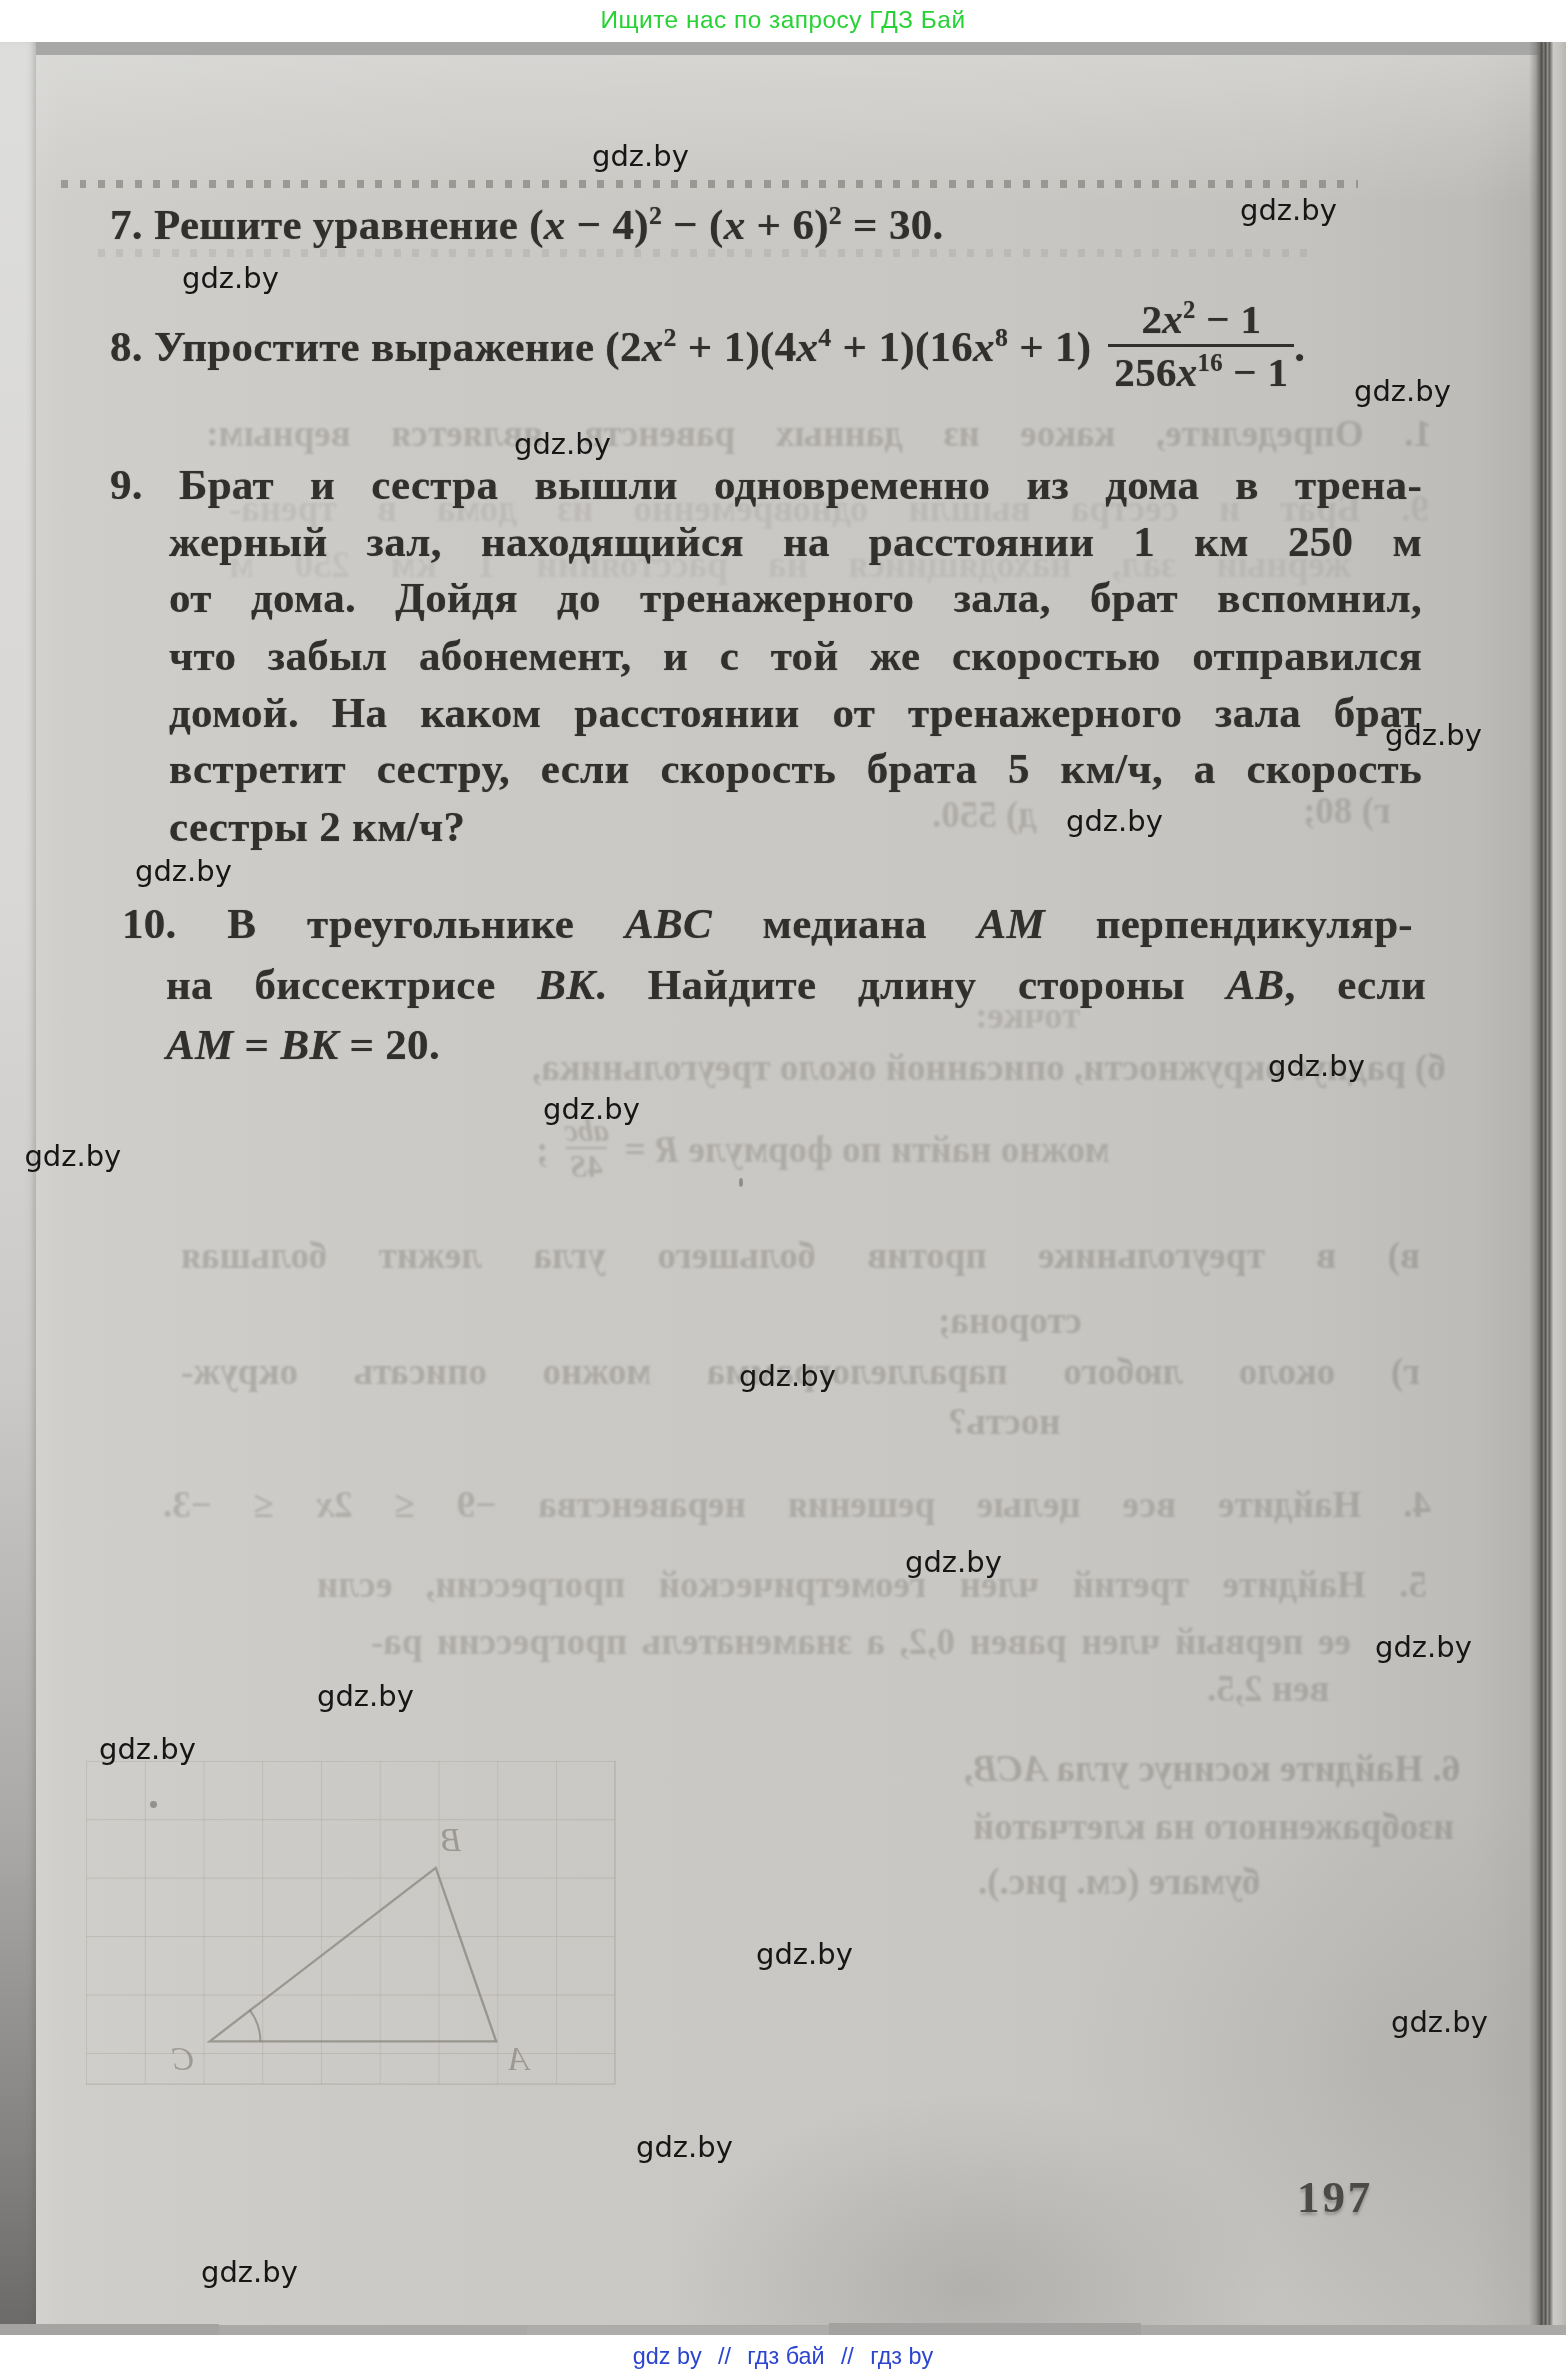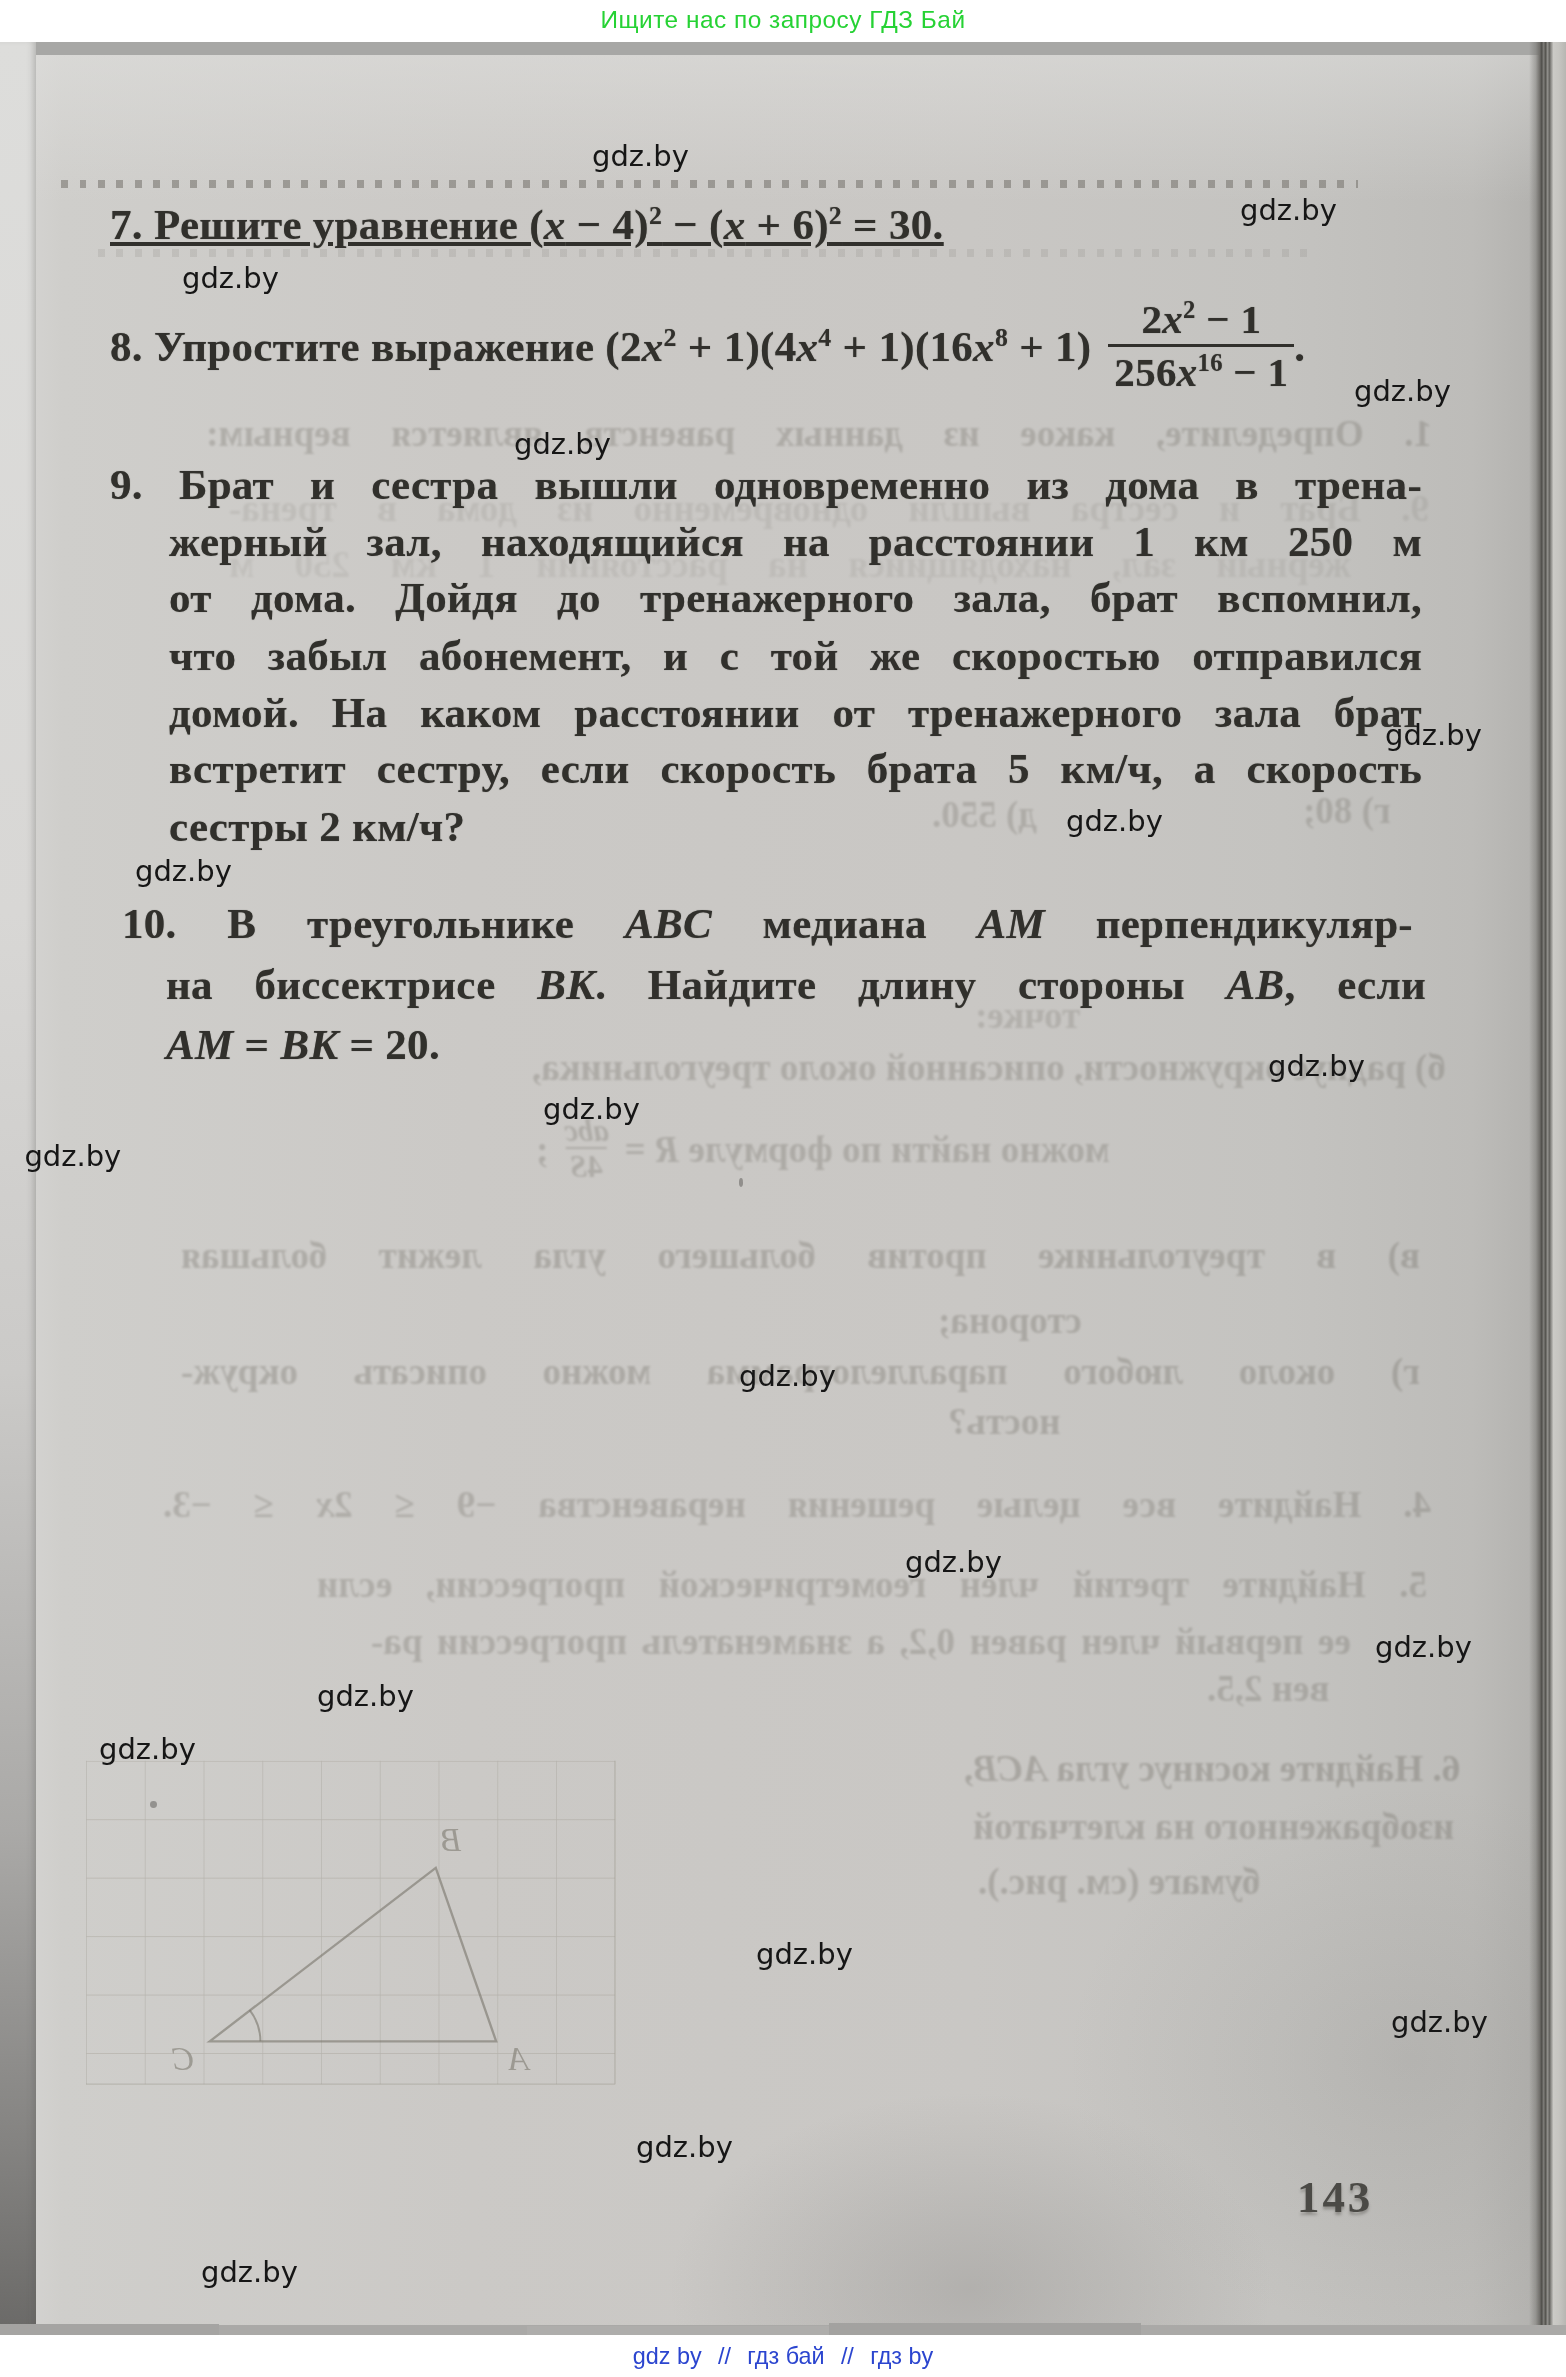--- a/index.html
+++ b/index.html
@@ -105,21 +105,21 @@
     </div>
   <div class="bleedF">
     <span>можно найти по формуле <i>R</i> = </span>
     <span class="bfr">
       <span class="n"><i>abc</i></span>
       <span class="d">4<i>S</i></span>
     </span>
     <span>;</span>
   </div>
 
-  <div class="bk" style="left:110px;top:198px;text-decoration:underline;">7. Решите уравнение (<i>x</i> − 4)<sup>2</sup> − (<i>x</i> + 6)<sup>2</sup> = 30.</div>
+  <div class="bk" style="left:110px;top:198px;">7. Решите уравнение (<i>x</i> − 4)<sup>2</sup> − (<i>x</i> + 6)<sup>2</sup> = 30.</div>
 
   <div class="bk p8row" style="left:110px;top:289px;height:115px;">
     <span>8. Упростите выражение (2<i>x</i><sup>2</sup> + 1)(4<i>x</i><sup>4</sup> + 1)(16<i>x</i><sup>8</sup> + 1)</span>
     <span class="frac">
       <span class="num">2<i>x</i><sup>2</sup> − 1</span>
       <span class="den">256<i>x</i><sup>16</sup> − 1</span>
     </span>
     <span>.</span>
   </div>
 
@@ -143,21 +143,21 @@
     </defs>
     <rect x="8" y="10" width="543" height="332" fill="url(#grid)"></rect>
     <path d="M8 342 H551 M551 10 V342" fill="none" stroke="rgba(158,153,143,.45)" stroke-width="1.3"></path>
     <path d="M135 298 L367 120 L429 298 Z" fill="none" stroke="rgba(120,116,107,.6)" stroke-width="2.4"></path>
     <path d="M187 298 A52 52 0 0 0 176 266" fill="none" stroke="rgba(120,116,107,.6)" stroke-width="2"></path>
     <text transform="translate(383,103) scale(-1,1)" text-anchor="middle">B</text>
     <text transform="translate(108,327) scale(-1,1)" text-anchor="middle">C</text>
     <text transform="translate(452,327) scale(-1,1)" text-anchor="middle">A</text>
   </svg>
 
-  <div class="pagenum">143</div>
+  <div class="pagenum">197</div>
 
   <div class="speck" style="left:150px;top:1801px;width:6.8px;height:6.8px;"></div>
   <div class="speck" style="left:739px;top:1178px;width:3.9px;height:8.8px;"></div>
   <div class="speck" style="left:1401px;top:486px;width:3.9px;height:3.9px;"></div>
 
   <div id="wm-layer">
       <span class="wm" style="left: 592px; top: 139px;">gdz.by</span>
       <span class="wm" style="left: 1240px; top: 193px;">gdz.by</span>
       <span class="wm" style="left: 182px; top: 261px;">gdz.by</span>
       <span class="wm" style="left: 1354px; top: 374px;">gdz.by</span>

